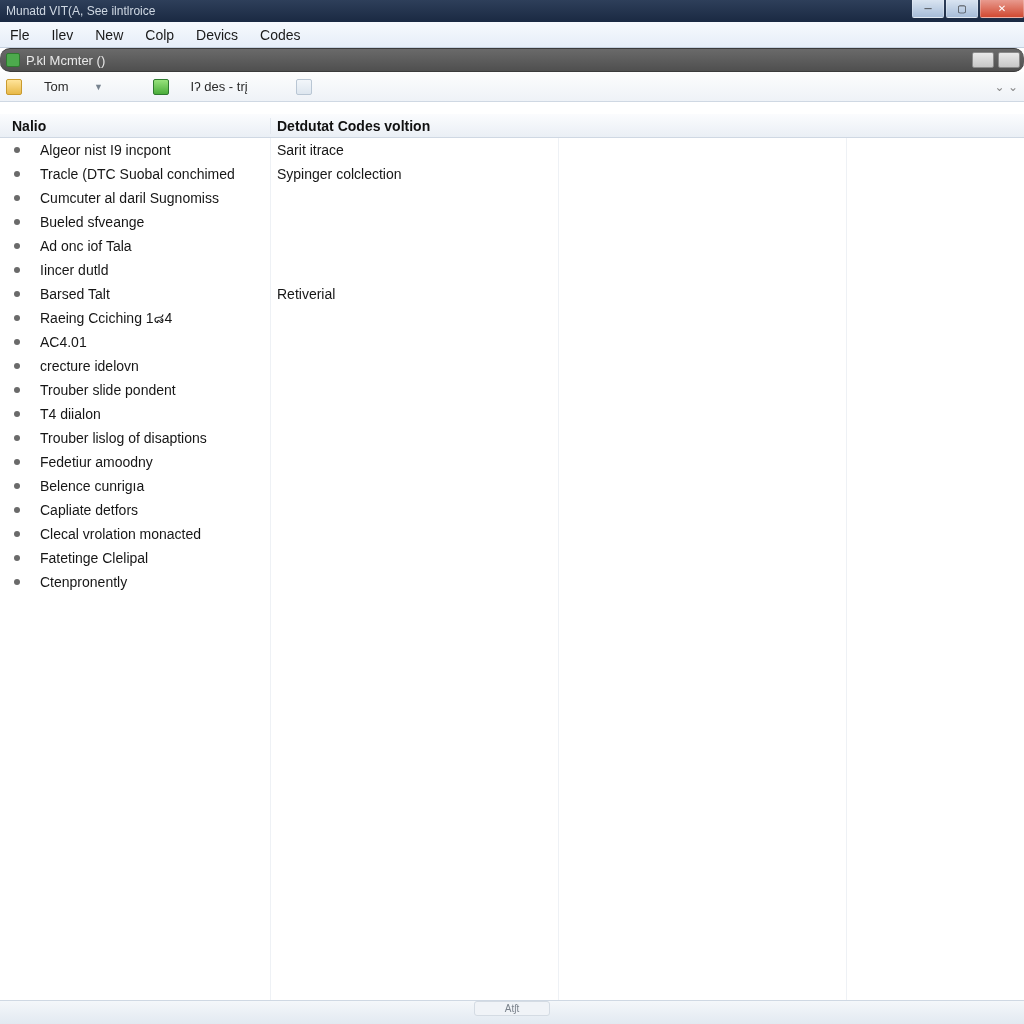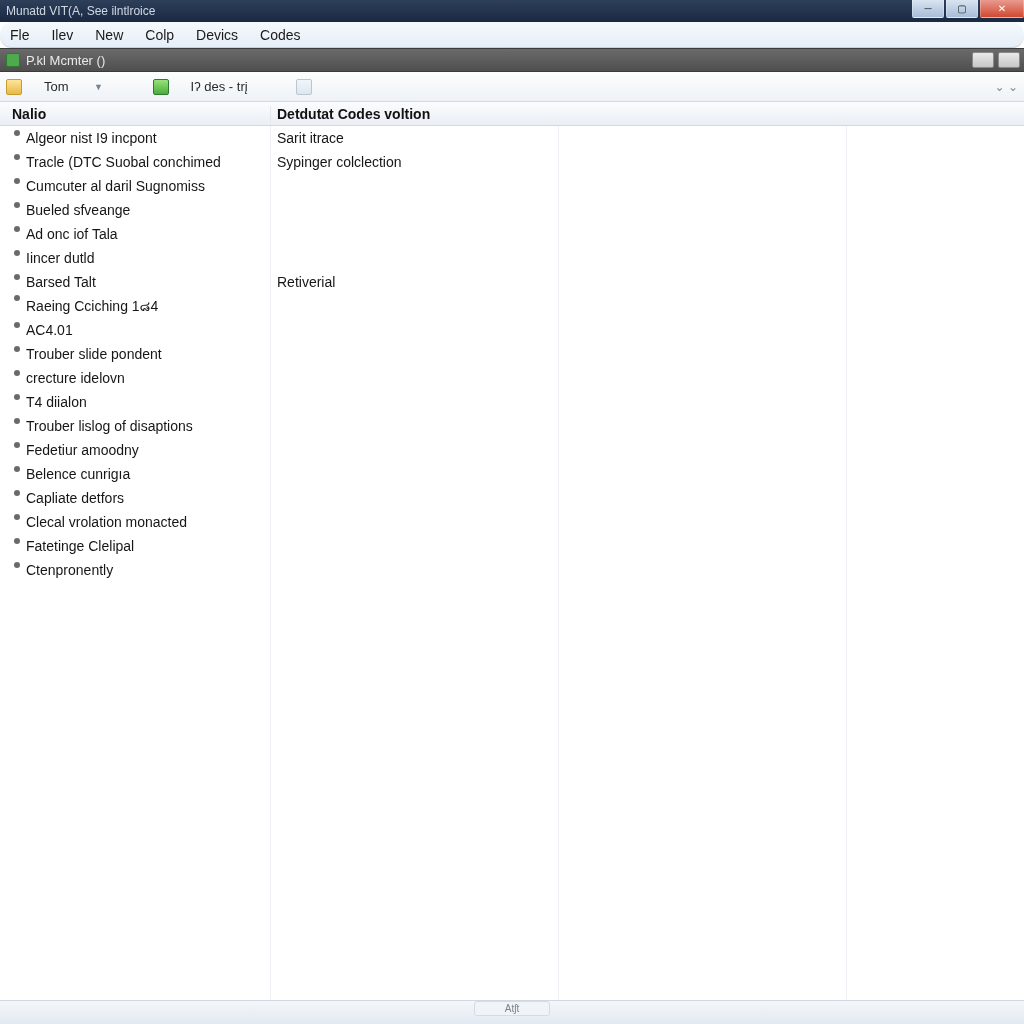--- a/index.html
+++ b/index.html
@@ -57,34 +57,34 @@
 .menubar {
   height: 26px;
   background: linear-gradient(#f6f9fd, #e6eef8);
   border-bottom: 1px solid #c4d0df;
   display: flex;
   align-items: center;
   padding: 0 6px;
   gap: 14px;
   font-size: 14px;
   color: #1a1a1a;
-  border-radius: 12px;
 }
 .menuitem { padding: 2px 4px; }
 .darkbar {
   height: 24px;
   background: linear-gradient(#6a6a6a, #4f4f4f);
   border-top: 1px solid #3b3b3b;
   border-bottom: 1px solid #3b3b3b;
   display: flex;
   align-items: center;
   padding: 0 6px;
   color: #e8e8e8;
   font-size: 13px;
   position: relative;
+  border-radius: 10px;
 }
 .darkbar .db-icon {
   width: 14px; height: 14px;
   background: #4daa4d;
   border: 1px solid #2f7a2f;
   border-radius: 2px;
   margin-right: 6px;
 }
 .darkbar .db-right {
   position: absolute;
@@ -136,36 +136,37 @@
 }
 .header-row {
   height: 24px;
   background: linear-gradient(#fbfcfe, #eaeff5);
   border-bottom: 1px solid #cfd8e3;
   display: flex;
   align-items: center;
   font-weight: bold;
   font-size: 14px;
   color: #111;
+  margin-top: 12px;
 }
 .col1 { width: 270px; padding-left: 12px; }
 .col2 { flex: 1; padding-left: 6px; border-left: 1px solid #e3e8ef; }
 .rows {
   flex:1;
   overflow:hidden;
   position: relative;
 }
 .row {
   height: 24px;
   display: flex;
   align-items: center;
   font-size: 14px;
   color: #161616;
 }
-.row .col1 { display:flex; align-items:flex-start; gap:6px; }
+.row .col1 { display:flex; align-items:center; gap:20px; }
 .bullet {
   width: 6px; height: 6px;
   display:inline-block;
   background: #6a6a6a;
   border-radius: 50%;
   margin-left: 2px;
 }
 .vline {
   position:absolute;
   top:0;bottom:0;
@@ -302,28 +303,28 @@
         <div class="row">
           <div class="col1">
             <span class="bullet"></span>
             <span>AC4.01</span>
           </div>
           <div class="col2"></div>
         </div>
         <div class="row">
           <div class="col1">
             <span class="bullet"></span>
+            <span>crecture idelovn</span>
+          </div>
+          <div class="col2"></div>
+        </div>
+        <div class="row">
+          <div class="col1">
+            <span class="bullet"></span>
             <span>Trouber slide pondent</span>
-          </div>
-          <div class="col2"></div>
-        </div>
-        <div class="row">
-          <div class="col1">
-            <span class="bullet"></span>
-            <span>crecture idelovn</span>
           </div>
           <div class="col2"></div>
         </div>
         <div class="row">
           <div class="col1">
             <span class="bullet"></span>
             <span>T4 diialon</span>
           </div>
           <div class="col2"></div>
         </div>

